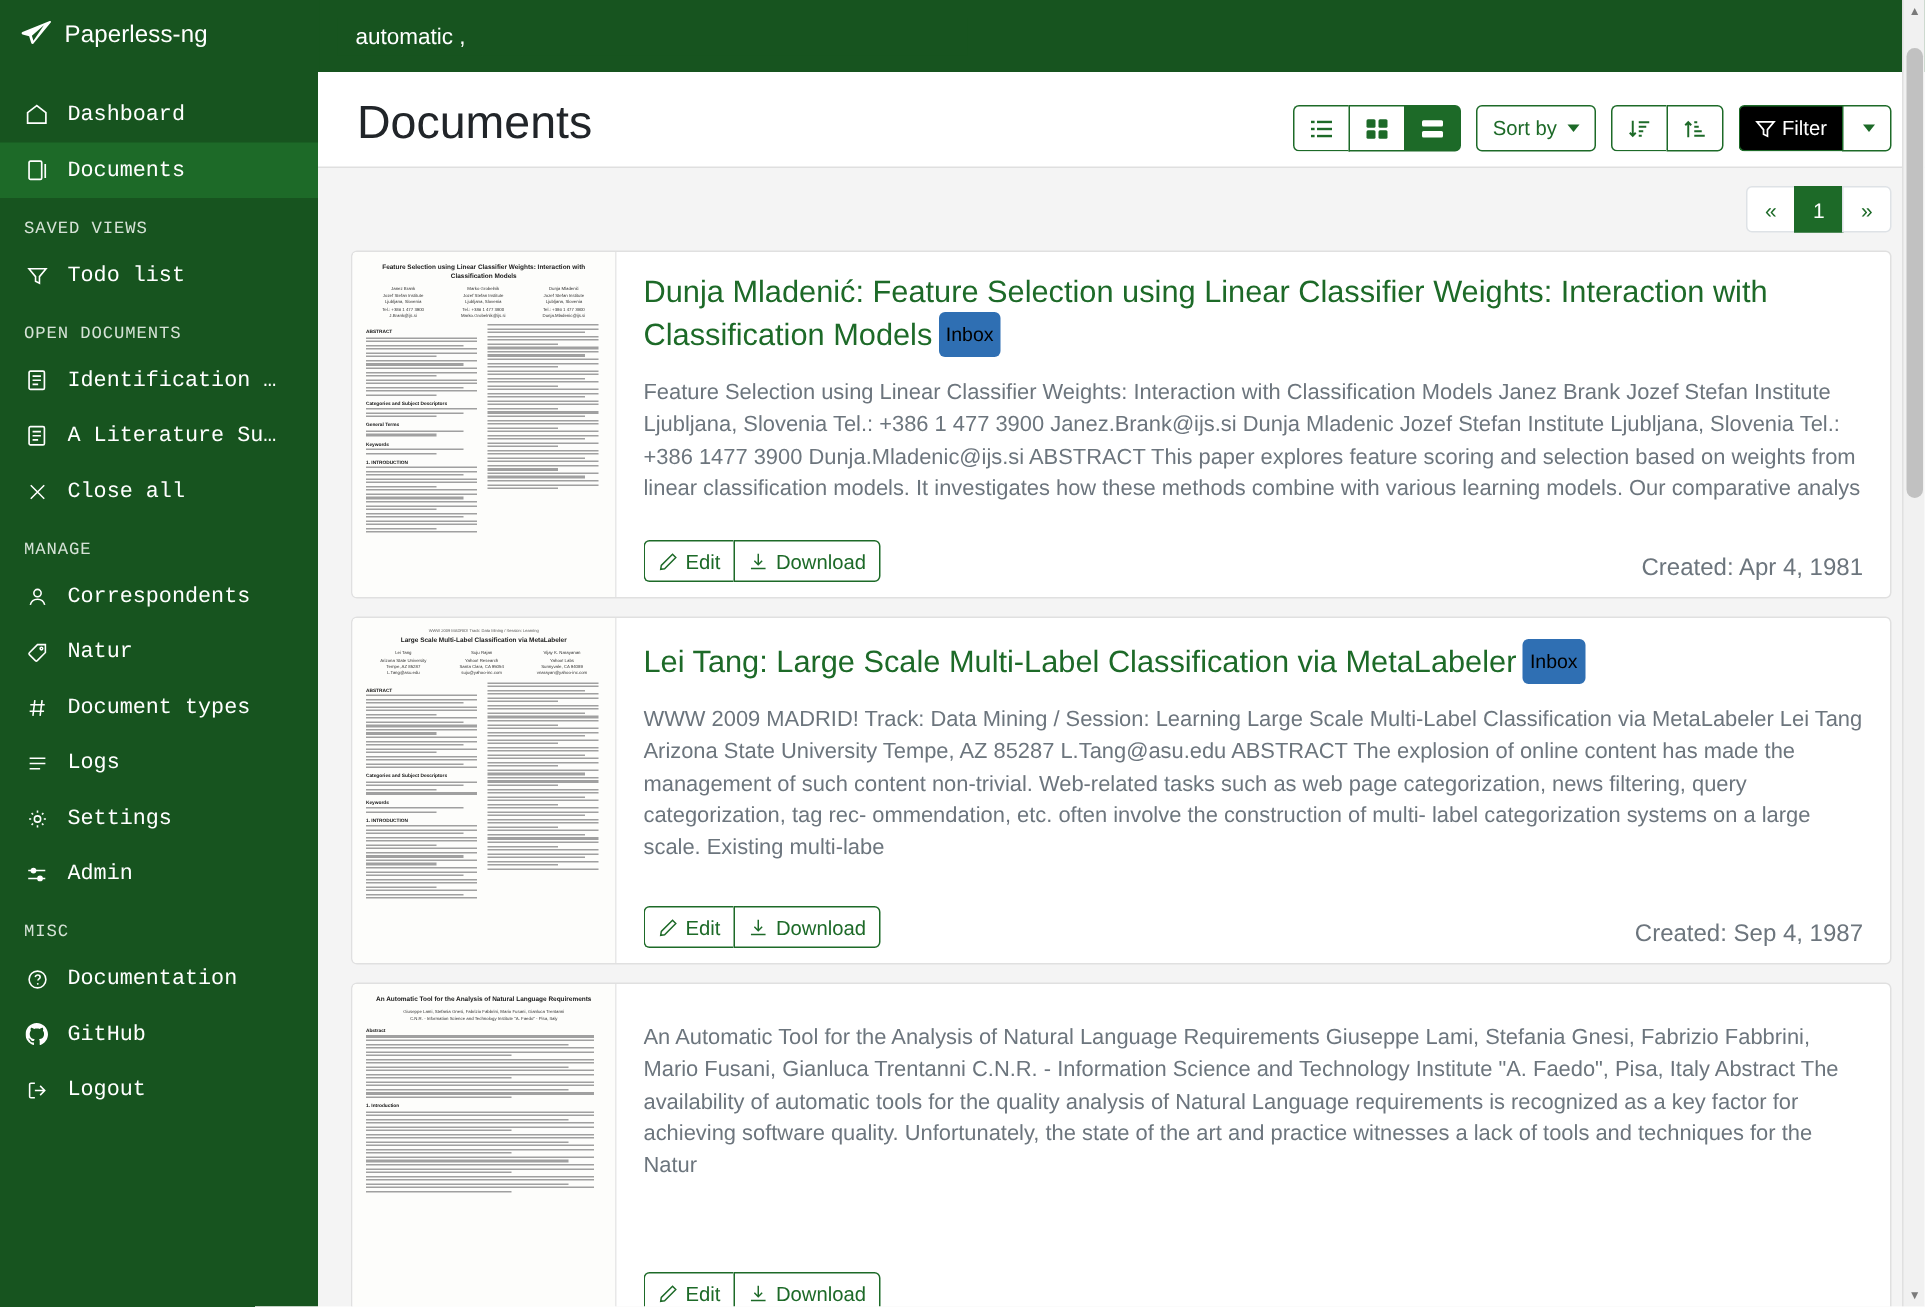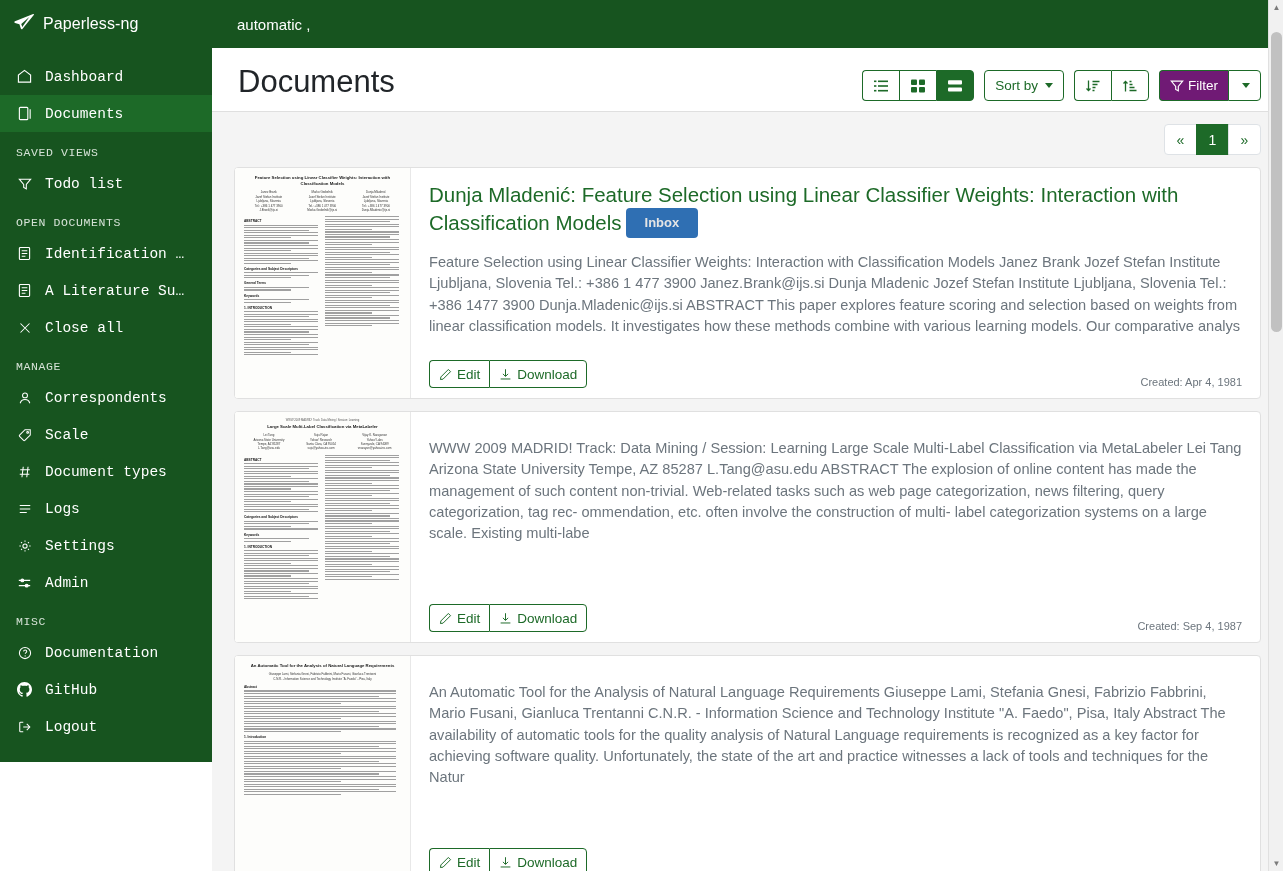--- a/index.html
+++ b/index.html
@@ -18,21 +18,21 @@
   }
 
   
   .sidebar {
     width: 212px;
     min-width: 212px;
     background: #17541f;
     color: #ffffff;
     display: flex;
     flex-direction: column;
-    height: 762px;
+    height: 871px;
   }
   .brand {
     height: 48px;
     display: flex;
     align-items: center;
     gap: 9px;
     padding: 0 14px;
     background: #17541f;
     font-size: 16px;
   }
@@ -148,21 +148,21 @@
     display: inline-flex;
     align-items: center;
     gap: 4px;
     cursor: pointer;
     font-family: "Liberation Sans", sans-serif;
   }
   .btn-group .btn { border-radius: 0; border-right-width: 0; }
   .btn-group .btn:first-child { border-top-left-radius: 4px; border-bottom-left-radius: 4px; }
   .btn-group .btn:last-child { border-top-right-radius: 4px; border-bottom-right-radius: 4px; border-right-width: 1px; }
   .btn.sel { background: #1d6a28; color: #fff; }
-  .btn.solid { background: #701a75; color: #fff; border-color: #1d6a28; }
+  .btn.solid { background: #000000; color: #fff; border-color: #1d6a28; }
   .caret {
     display: inline-block;
     width: 0; height: 0;
     border-left: 4px solid transparent;
     border-right: 4px solid transparent;
     border-top: 5px solid currentColor;
     margin-left: 3px;
   }
 
   
@@ -267,24 +267,24 @@
   .doc-title {
     font-size: 20.5px;
     line-height: 26px;
     color: #1d6a28;
     font-weight: 400;
     margin: 0 0 2px 0;
     cursor: pointer;
   }
   .tagpill {
     display: inline-block;
-    color: #e5e5e5;
+    color: #000000;
     font-size: 13px;
-    font-weight: bold;
-    padding: 2px 19px;
+    font-weight: normal;
+    padding: 2px 5px;
     border-radius: 4px;
     vertical-align: 3px;
     margin-left: 4px;
     cursor: pointer;
   }
   .doc-snippet {
     margin-top: 12px;
     font-size: 14.6px;
     line-height: 21.3px;
     color: #6c757d;
@@ -307,21 +307,21 @@
     padding: 0 9px;
     display: inline-flex;
     align-items: center;
     gap: 5px;
     cursor: pointer;
     font-family: "Liberation Sans", sans-serif;
   }
   .foot-btns .sm-btn:first-child { border-top-left-radius: 4px; border-bottom-left-radius: 4px; border-right: none; }
   .foot-btns .sm-btn:last-child { border-top-right-radius: 4px; border-bottom-right-radius: 4px; }
   .created {
-    font-size: 11px;
+    font-size: 16px;
     color: #6c757d;
     white-space: nowrap;
   }
 
   
   .scrollbar-v {
     position: absolute;
     top: 0; right: 0;
     width: 15px;
     height: 871px;
@@ -451,21 +451,21 @@
         <span class="lbl">Correspondents</span>
       </div>
 
       <div class="nav-item">
         <span class="ic">
           <svg width="14" height="14" viewBox="0 0 16 16" fill="none" stroke="#ffffff" stroke-width="1.2">
               <path d="M1.8 8.2 8 2h6v6l-6.2 6.2a1 1 0 0 1-1.4 0L1.8 9.6a1 1 0 0 1 0-1.4z"></path>
               <circle cx="11" cy="5" r="1"></circle>
             </svg>
         </span>
-        <span class="lbl">Scale</span>
+        <span class="lbl">Natur</span>
       </div>
 
       <div class="nav-item">
         <span class="ic">
           <svg width="14" height="14" viewBox="0 0 16 16" fill="none" stroke="#ffffff" stroke-width="1.2">
               <path d="M6 2 4.5 14M11.5 2 10 14M2.5 5.5h11M2 10.5h11"></path>
             </svg>
         </span>
         <span class="lbl">Document types</span>
       </div>
@@ -912,20 +912,23 @@
                       <i class="m"></i>
                       <i class="t"></i>
                       <i class="s"></i>
                       <i class="t"></i>
                   </div>
                 </div>
               </div>
             </div>
           </div>
           <div class="doc-body">
+            <div class="doc-title">
+              <span>Lei Tang: Large Scale Multi-Label Classification via MetaLabeler</span><span class="tagpill" style="background:#2f6fb3">Inbox</span>
+            </div>
             <div class="doc-snippet">WWW 2009 MADRID! Track: Data Mining / Session: Learning Large Scale Multi-Label Classification via MetaLabeler Lei Tang Arizona State University Tempe, AZ 85287 L.Tang@asu.edu ABSTRACT The explosion of online content has made the management of such content non-trivial. Web-related tasks such as web page categorization, news filtering, query categorization, tag rec- ommendation, etc. often involve the construction of multi- label categorization systems on a large scale. Existing multi-labe</div>
             <div class="doc-foot">
               <div class="foot-btns">
                 <button class="sm-btn">
                   <span>
                     <svg width="13" height="13" viewBox="0 0 16 16" fill="none" stroke="currentColor" stroke-width="1.2">
                         <path d="M11.5 1.8 14.2 4.5 5 13.7 1.8 14.2 2.3 11z"></path>
                       </svg>
                   </span>
                   <span>Edit</span>

